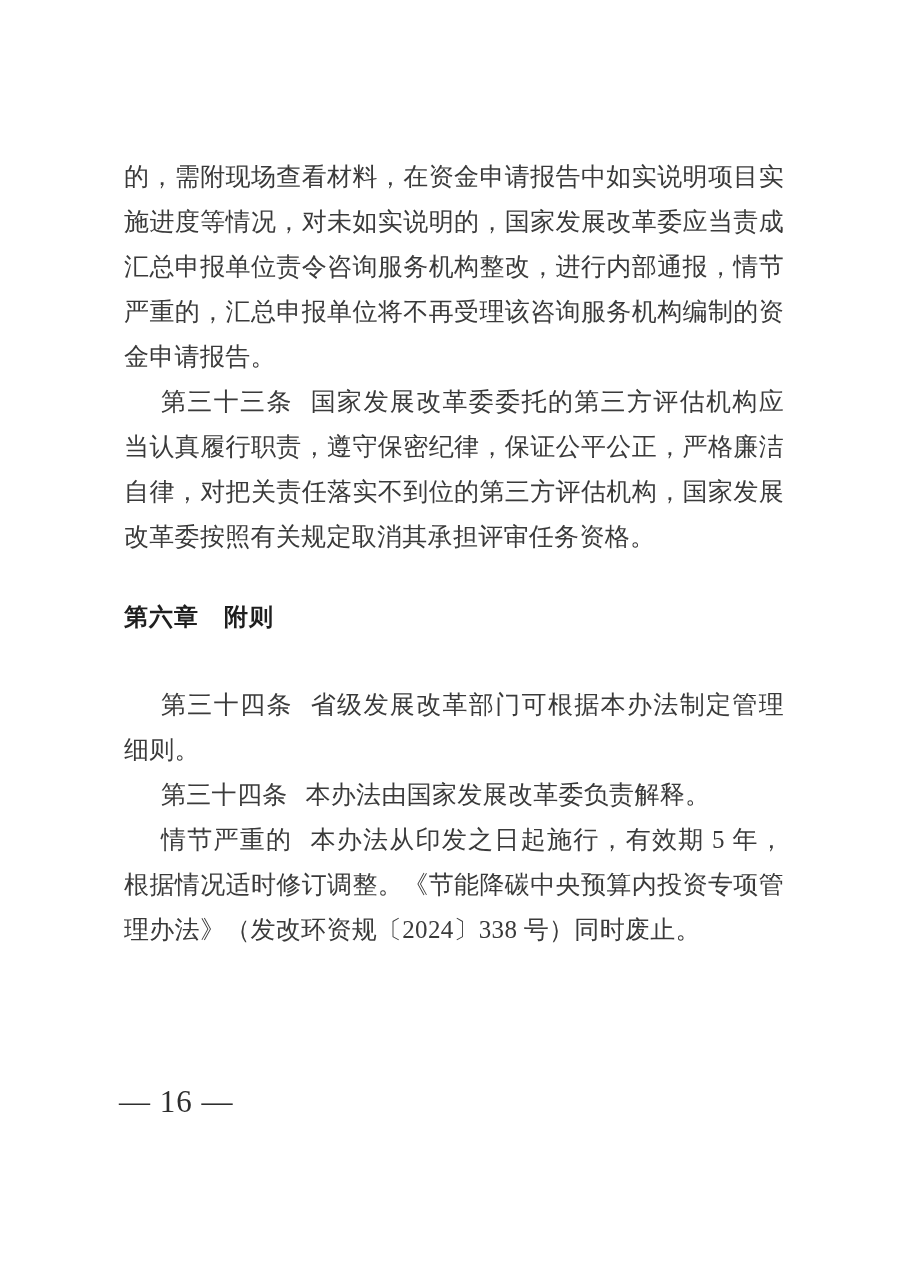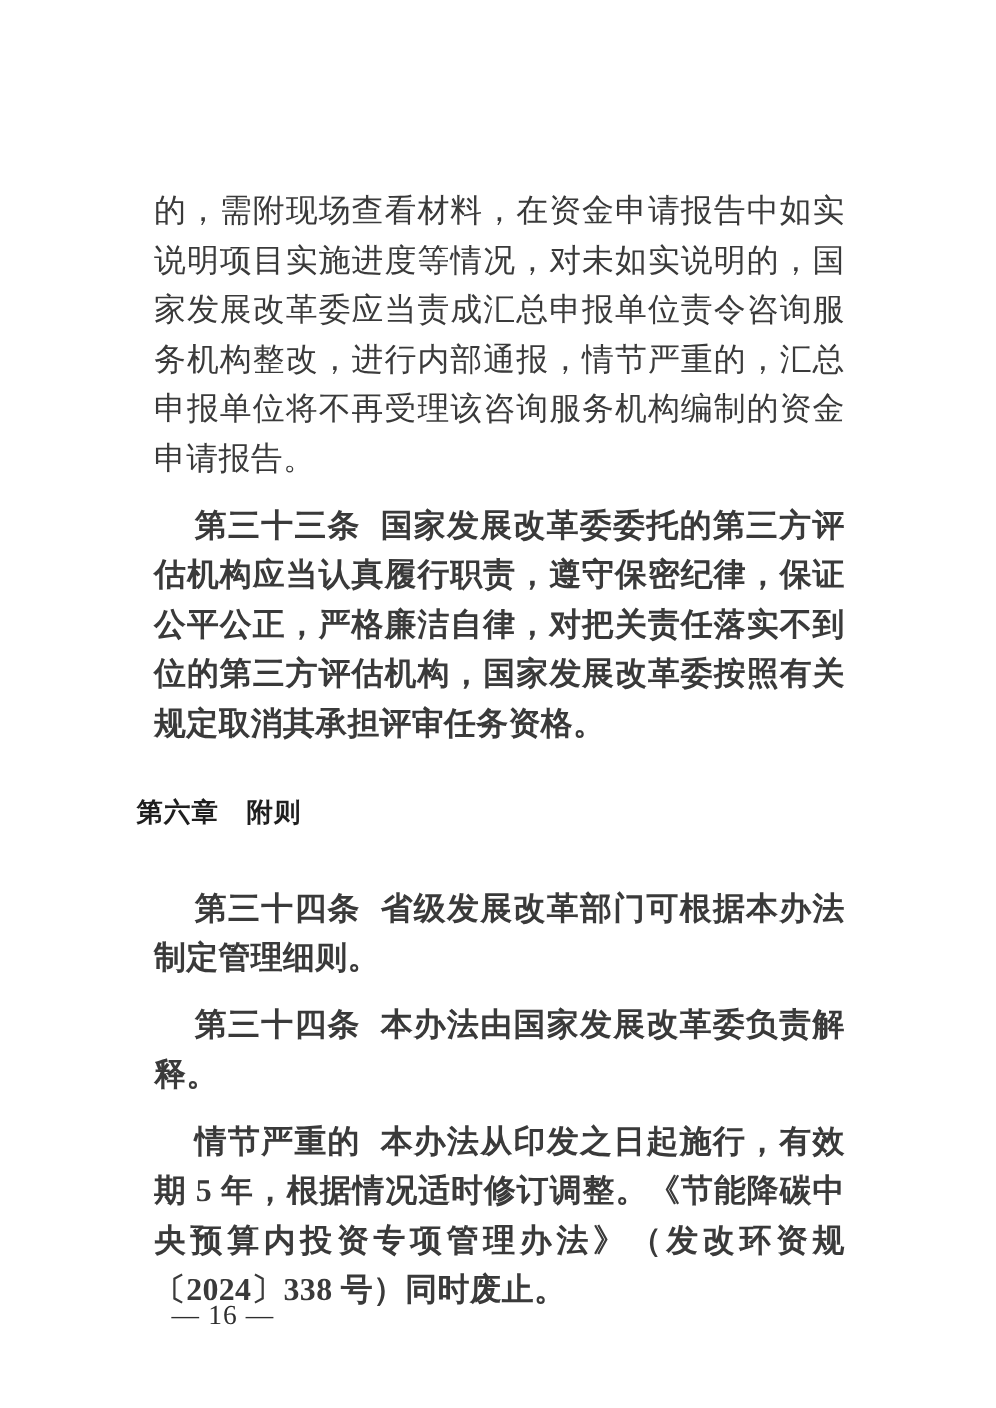--- a/index.html
+++ b/index.html
@@ -16,52 +16,50 @@
     font-family: "Liberation Serif", "DejaVu Serif", serif;
     color: #3a3a3a;
   }
   .text-block {
     position: absolute;
     left: 124px;
     top: 154px;
     width: 660px;
   }
   .para {
-    margin: 16px;
-    font-size: 29px;
+    margin: 0;
+    font-size: 25px;
     line-height: 45px;
     text-align: justify;
     letter-spacing: 0.3px;
   }
   .indented {
     text-indent: 37px;
-    font-weight: bold;
   }
   .article-number {
     margin-right: 18px;
   }
   .chapter-heading {
     margin: 35px 0 43px 0;
     font-family: "Liberation Sans", "DejaVu Sans", sans-serif;
     font-weight: 700;
     font-size: 24px;
     line-height: 45px;
     text-align: left;
     letter-spacing: 1px;
     color: #1f1f1f;
   }
   .page-footer {
     position: absolute;
     left: 119px;
-    top: 1182px;
-    font-size: 25px;
+    top: 1087px;
+    font-size: 31px;
     line-height: 30px;
     color: #2e2e2e;
     letter-spacing: 1px;
-    margin-left: 37px;
   }
 </style>
 </head>
 <body>
 
 <div class="page">
   <div class="text-block">
 
     <p class="para">的，需附现场查看材料，在资金申请报告中如实说明项目实施进度等情况，对未如实说明的，国家发展改革委应当责成汇总申报单位责令咨询服务机构整改，进行内部通报，情节严重的，汇总申报单位将不再受理该咨询服务机构编制的资金申请报告。</p>
 

